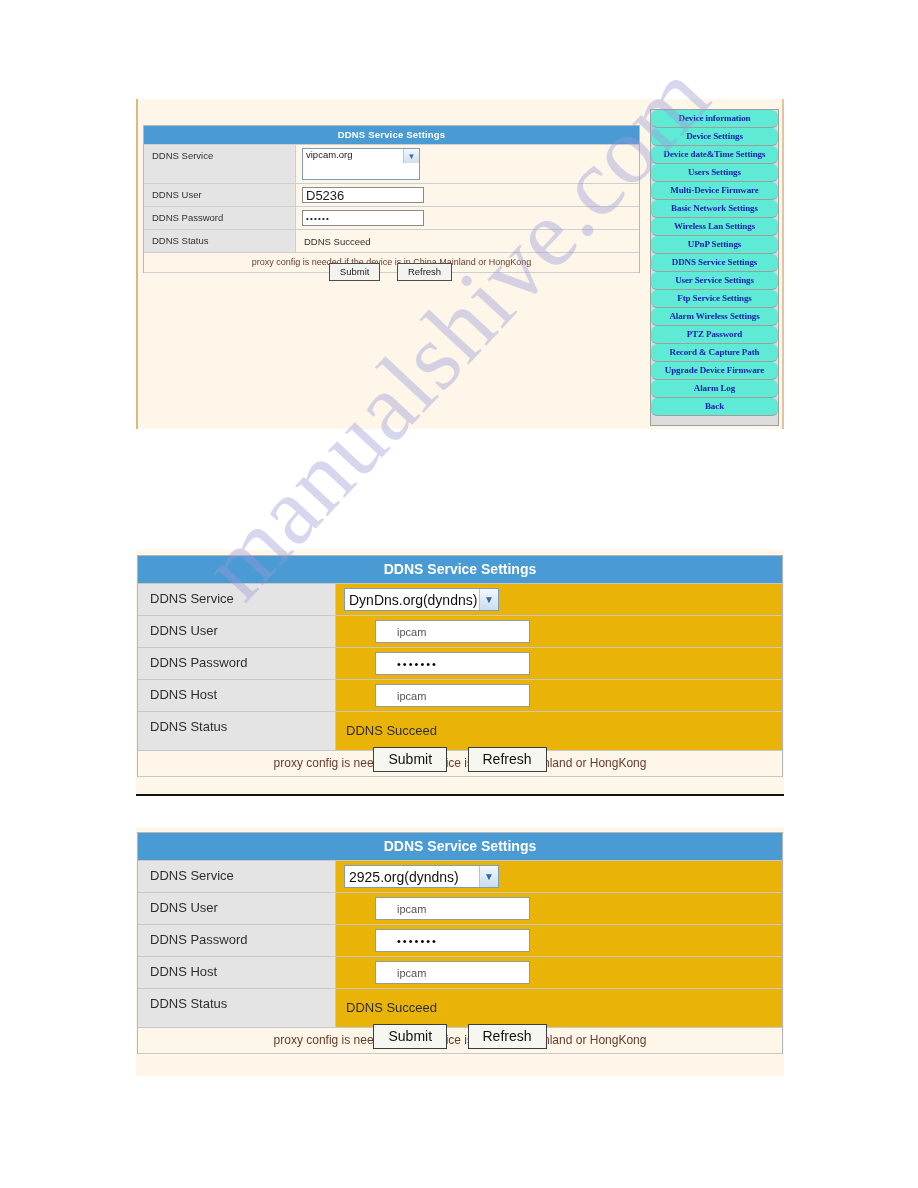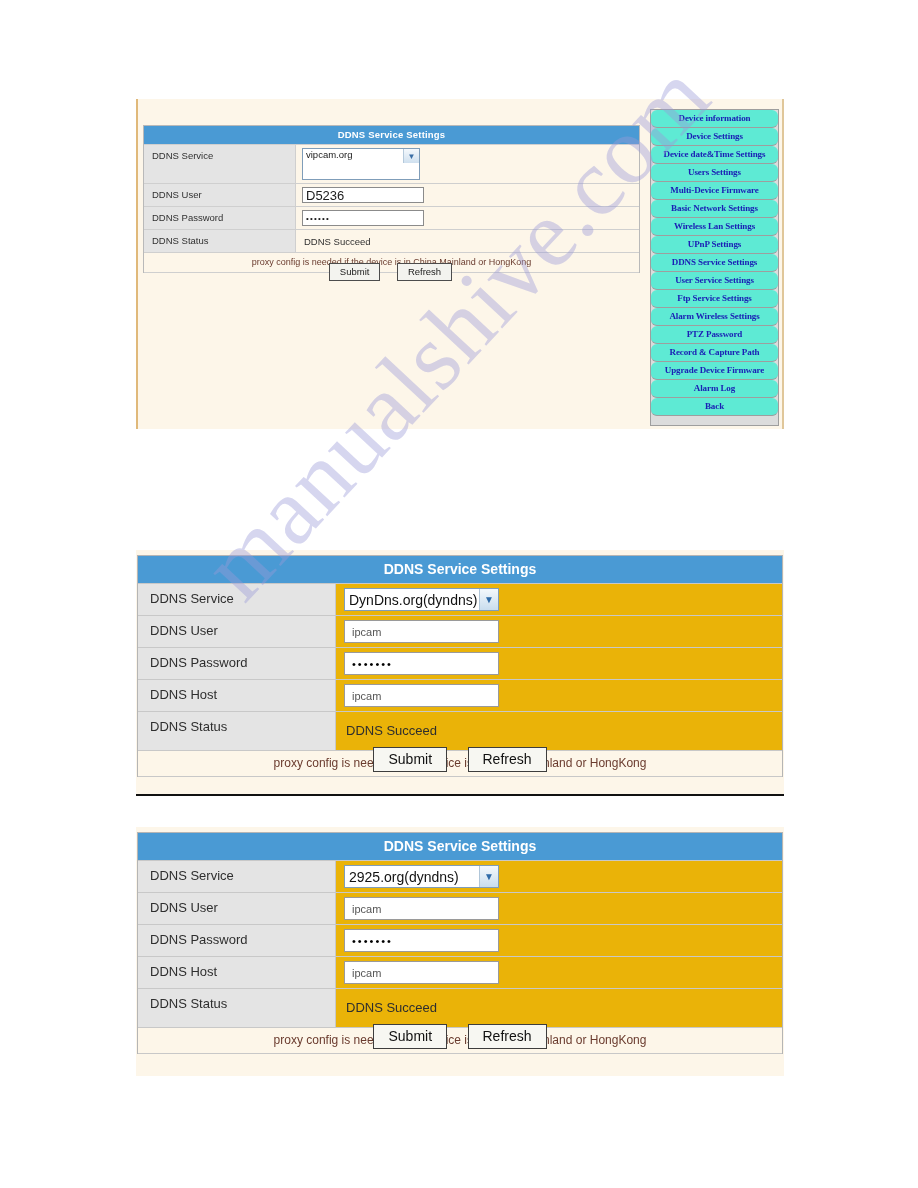--- a/index.html
+++ b/index.html
@@ -303,22 +303,23 @@
   }
   .big-input {
     width: 155px;
     height: 23px;
     background: #ffffff;
     border: 1px solid #9a9a9a;
     font-size: 11px;
     color: #555555;
     display: flex;
     align-items: center;
-    padding-left: 7px;
-    box-sizing: border-box;
+    padding-left: 21px;
+    box-sizing: border-box;
+    margin-left: 31px;
   }
   .big-input.pw {
     font-size: 11px;
     color: #000000;
     letter-spacing: 2px;
   }
   .big-buttons {
     position: absolute;
     left: 1px;
     right: 1px;

